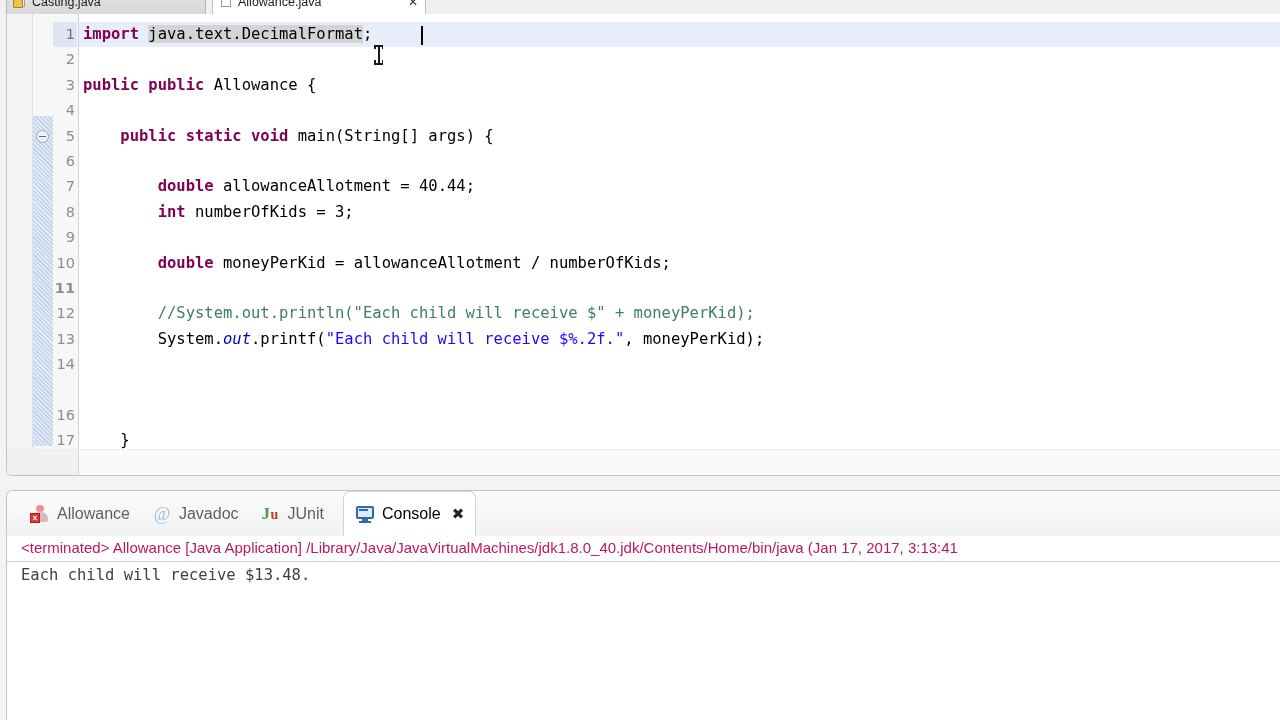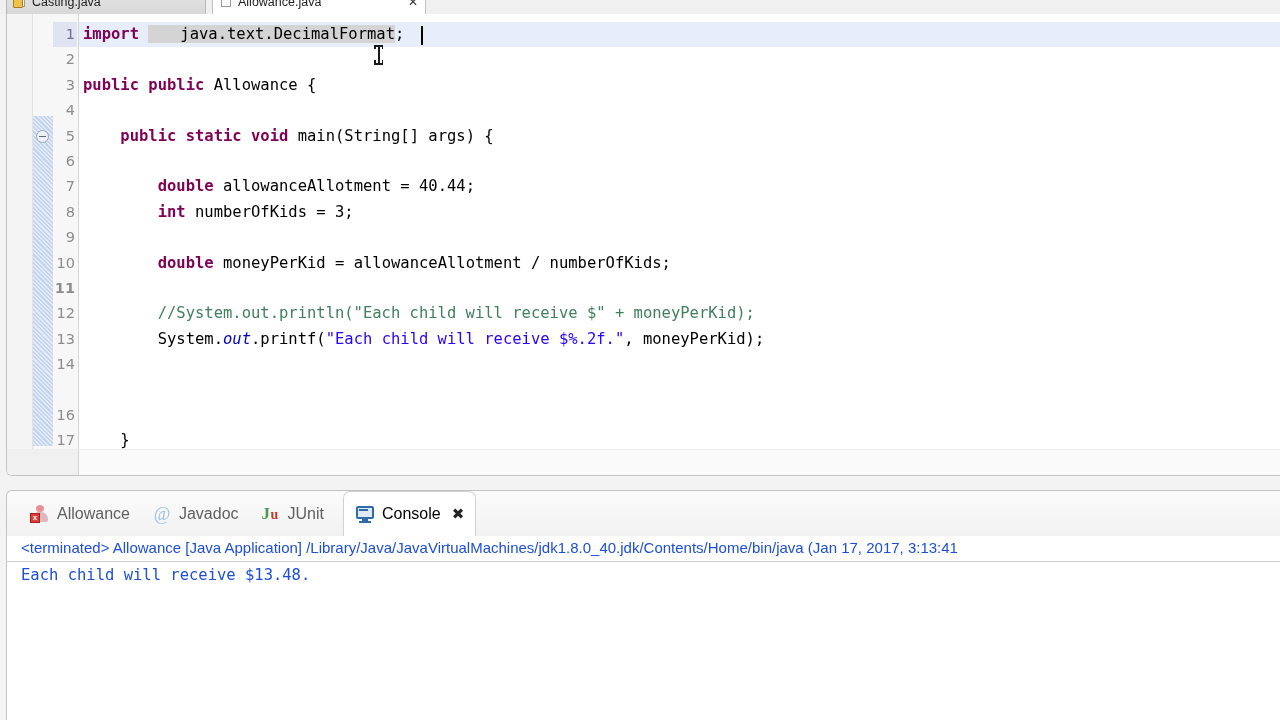--- a/index.html
+++ b/index.html
@@ -124,21 +124,21 @@
   .warn-marker .tri::after {
     content:"!"; position:absolute; left:-1.5px; top:3px; font-size:7px;
     color:#5a4406; font-family:"Liberation Sans",sans-serif; font-weight:bold;
   }
 
   
   .kw  { color: #7f0055; font-weight: bold; }
   .cmt { color: #3f7f5f; }
   .str { color: #2a00ff; }
   .fld { color: #0000c0; font-style: italic; }
-  .occ { background: #d4d4d4; padding-left: 32px; }
+  .occ { background: #d4d4d4; }
   .warnvar { border-bottom: 2px dotted #c8a200; }
   .plain { color: #000; }
 
   
   .caret {
     position: absolute; top: 4px; width: 1.5px; height: 19px;
     background: #000;
   }
   .ibeam {
     position: absolute; width: 11px; height: 22px; pointer-events: none;
@@ -216,29 +216,29 @@
   .vicon.console .stand { position:absolute; left:7px; top:15px; width:6px; height:3px; background:#2d6ca8; }
   .vicon.console .base { position:absolute; left:4px; top:17px; width:12px; height:2px; background:#2d6ca8; }
 
   .console-body {
     position: absolute; left: 0; top: 45px; right: 0; bottom: 0;
     background: #ffffff; overflow: hidden;
   }
   .console-header {
     position: absolute; left: 0; top: 0; width: 100%; height: 26px;
     font-family: "Liberation Sans", sans-serif;
-    font-size: 15px; color: #1d4ed8; white-space: nowrap;
+    font-size: 15px; color: #be185d; white-space: nowrap;
     padding: 3px 0 0 14px; box-sizing: border-box;
     border-bottom: 1px solid #cfcfcf;
     overflow: hidden;
   }
   .console-out {
     position: absolute; left: 14px; top: 30px; right: 0;
     font-family: "DejaVu Sans Mono", monospace;
-    font-size: 15.5px; color: #1d4ed8; white-space: pre;
+    font-size: 15.5px; color: #404040; white-space: pre;
   }
 </style>
 </head>
 <body>
 
 <div id="app">
 
   <div class="editor-tabbar">
     <div class="etab inactive">
       <span class="tabicon warn">

